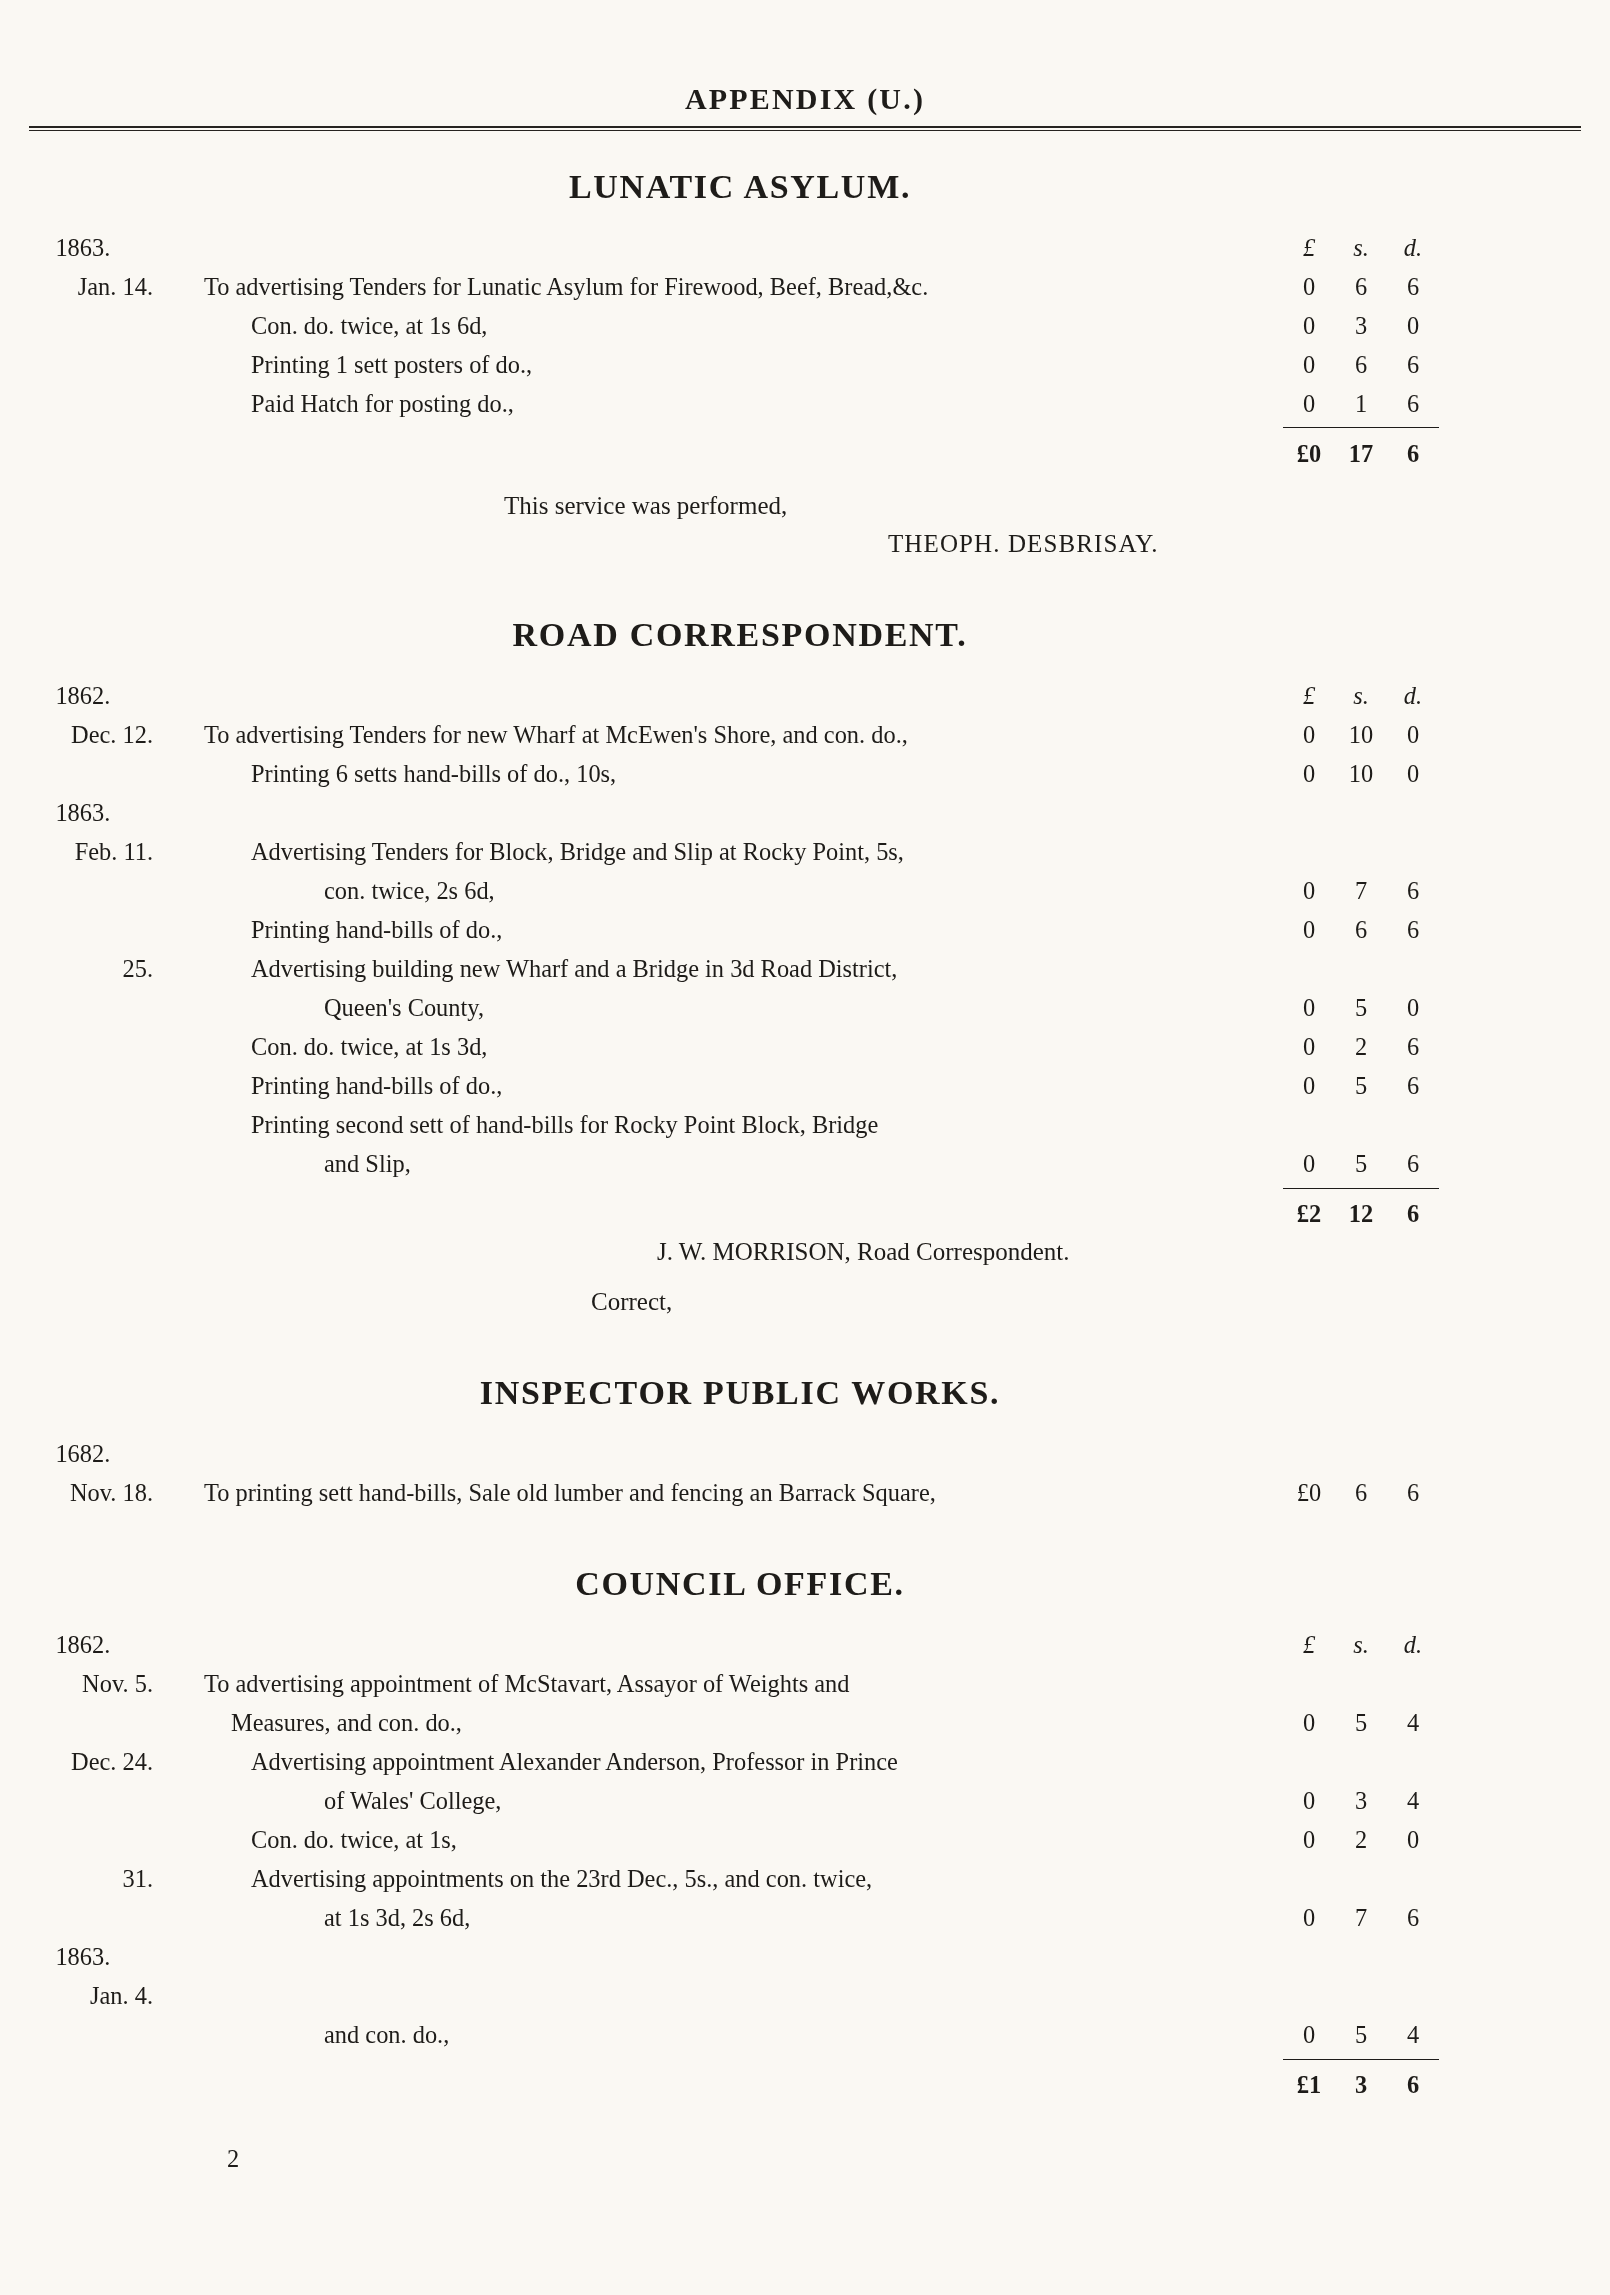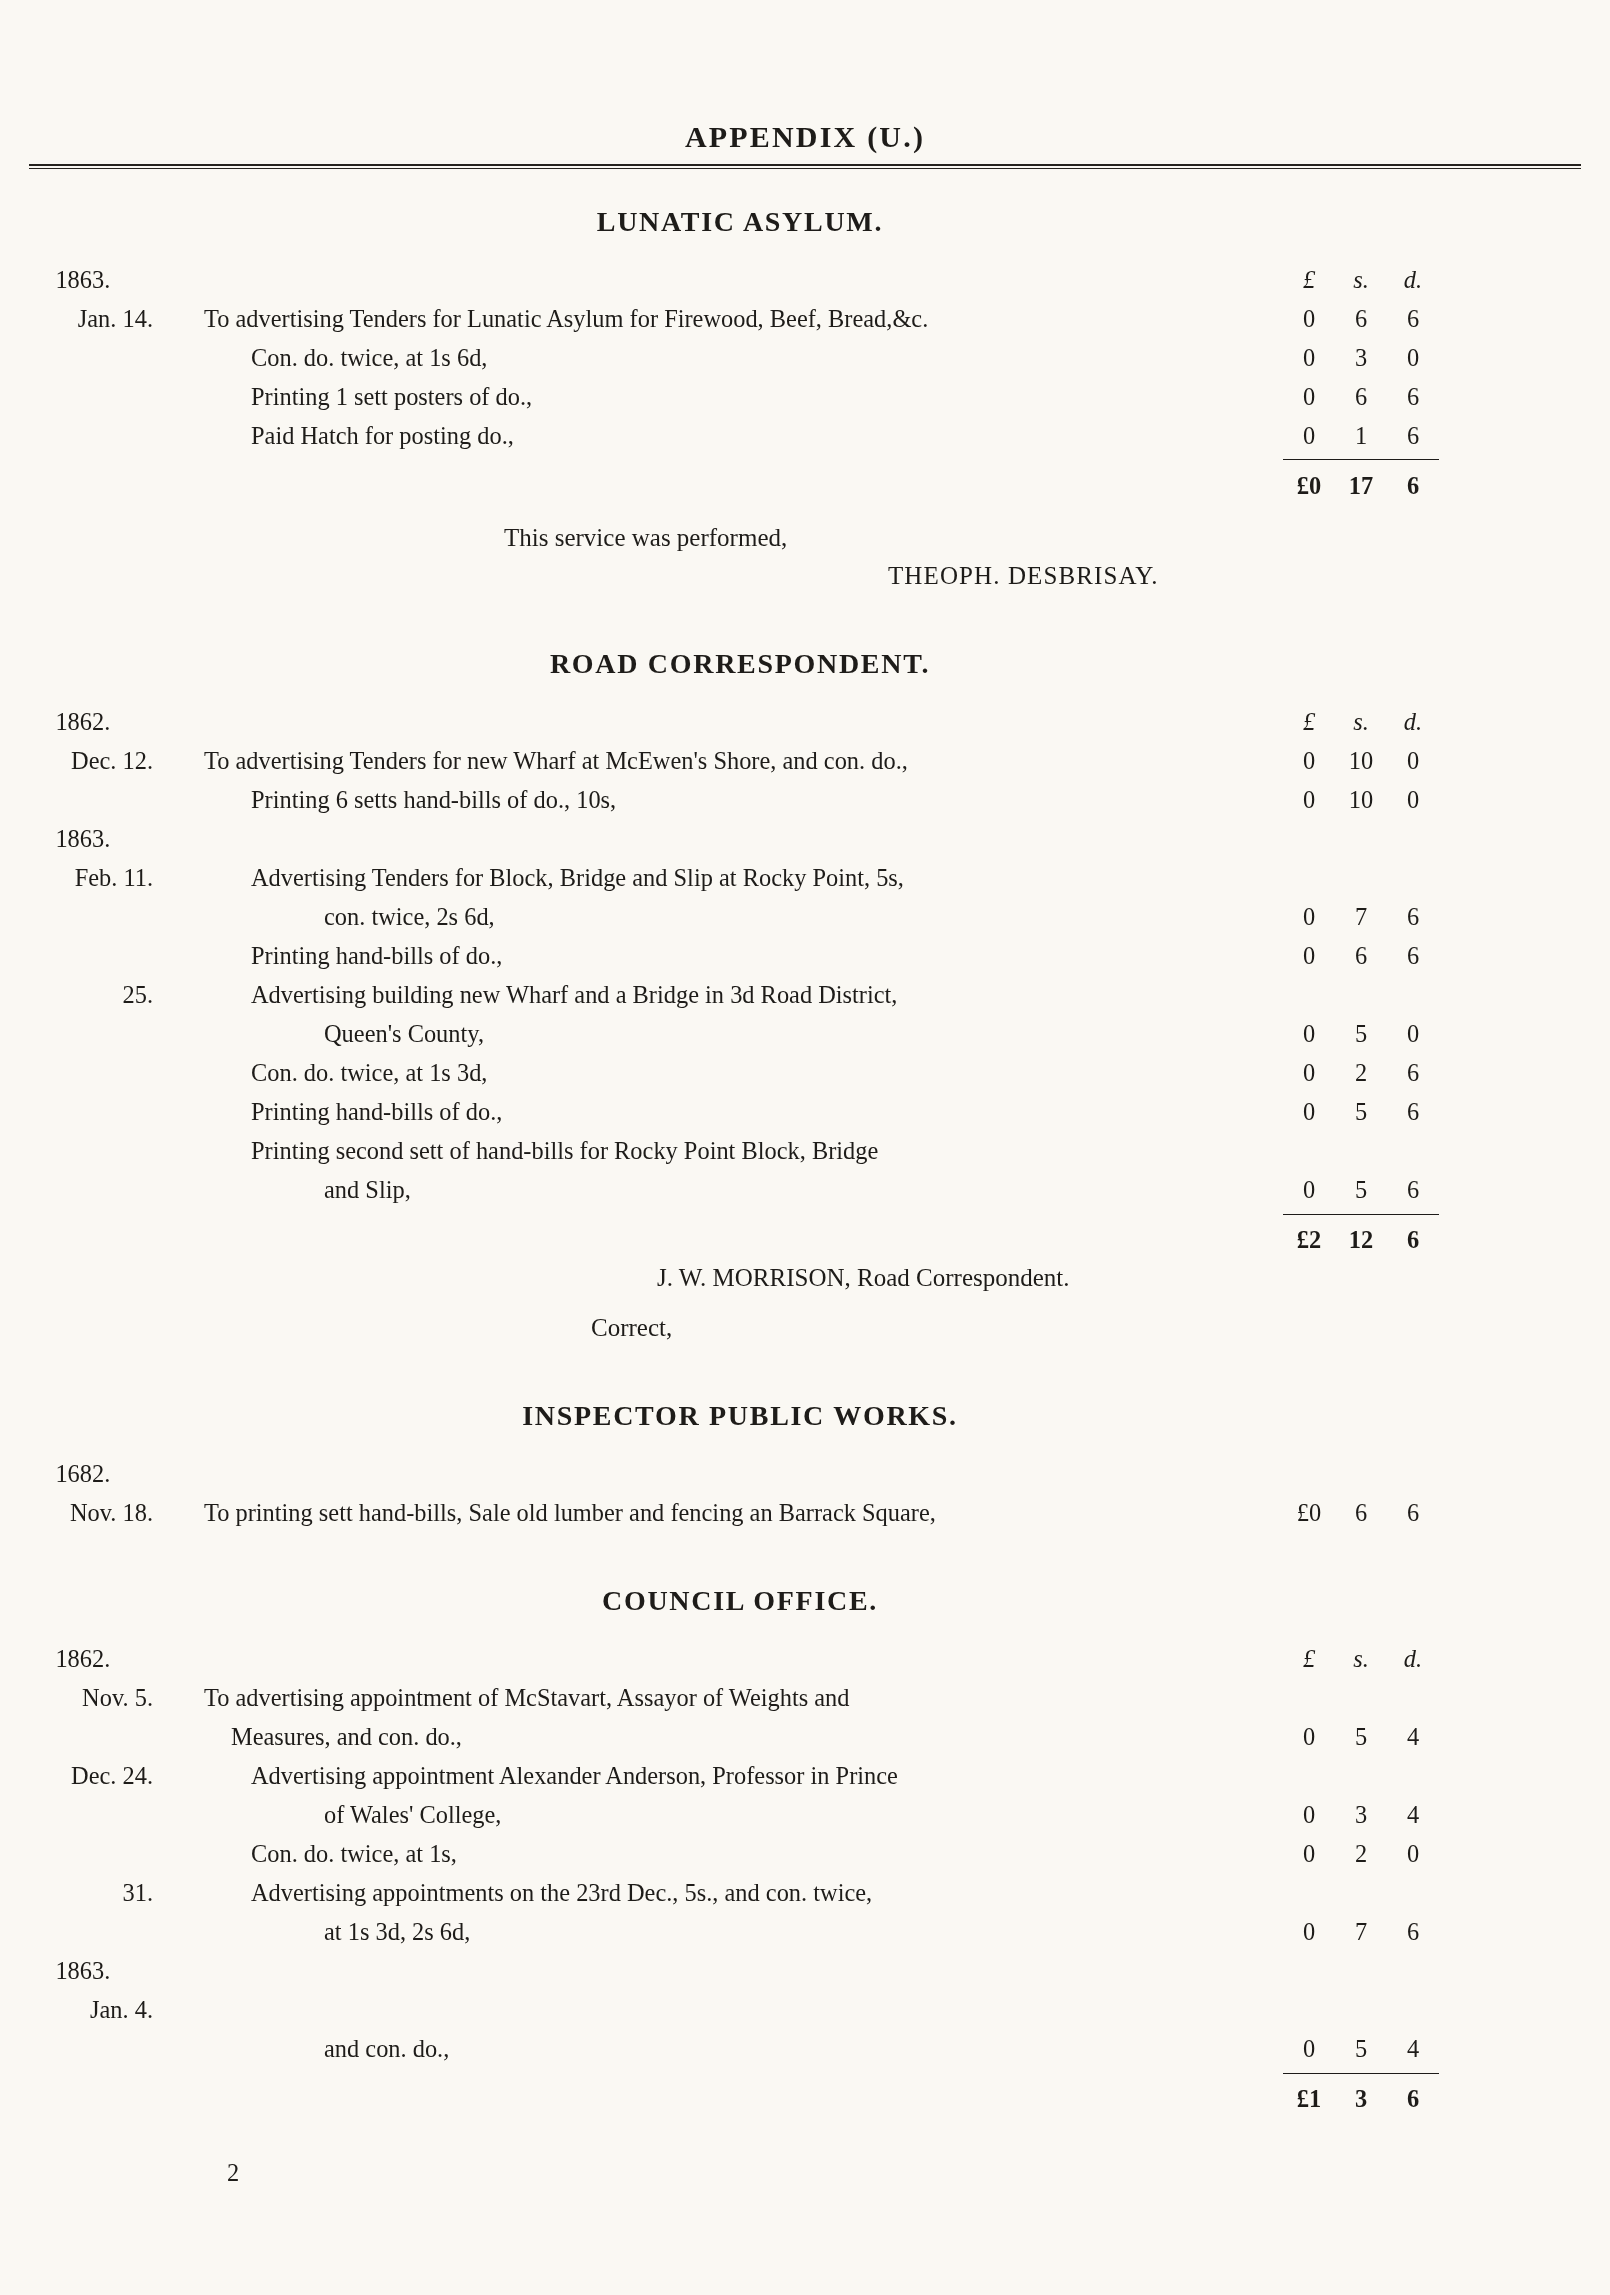--- a/index.html
+++ b/index.html
@@ -6,21 +6,21 @@
   html, body { margin: 0; padding: 0; }
   body {
     width: 1610px;
     height: 2295px;
     background: #faf8f3;
     color: #1e1c19;
     font-family: "Liberation Serif", "DejaVu Serif", serif;
     overflow: hidden;
     position: relative;
   }
-  .page { padding-top: 120px; }
+  .page { padding-top: 82px; }
 
   .doc-title {
     margin: 0;
     text-align: center;
     font-size: 30px;
     font-weight: bold;
     letter-spacing: 2.2px;
   }
   .header-rule {
     height: 5px;
@@ -28,21 +28,21 @@
     border-bottom: 1.7px solid #262320;
     margin: 10px 29px 0 29px;
   }
 
   .ledger { padding: 0 171px 0 41px; }
 
   .ledger-section { margin: 0; }
   .section-title {
     margin: 53px 0 22px 0;
     text-align: center;
-    font-size: 28px;
+    font-size: 34px;
     font-weight: bold;
     letter-spacing: 1.7px;
   }
   .ledger-section:first-child .section-title { margin-top: 37px; }
 
   .row {
     display: flex;
     align-items: baseline;
     font-size: 24.4px;
     line-height: 39px;

